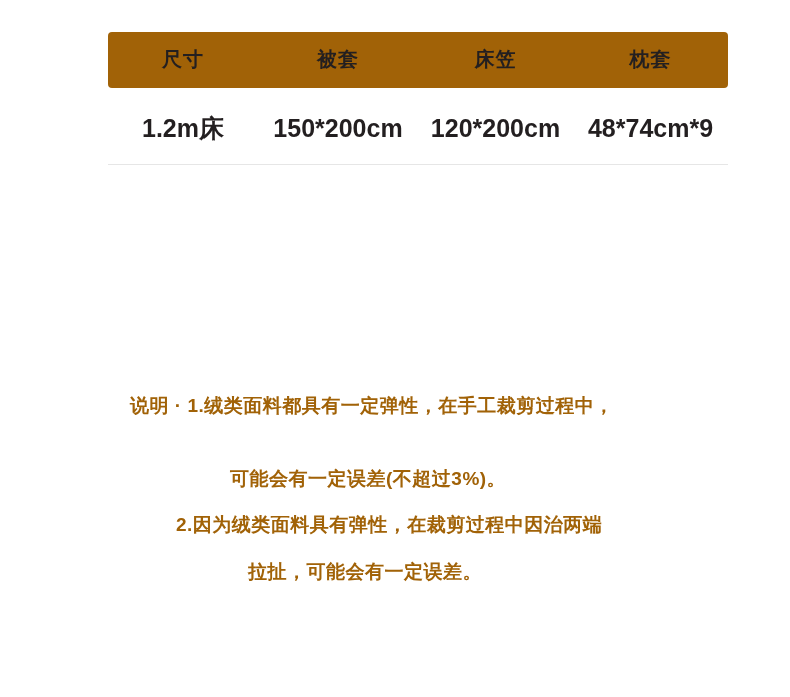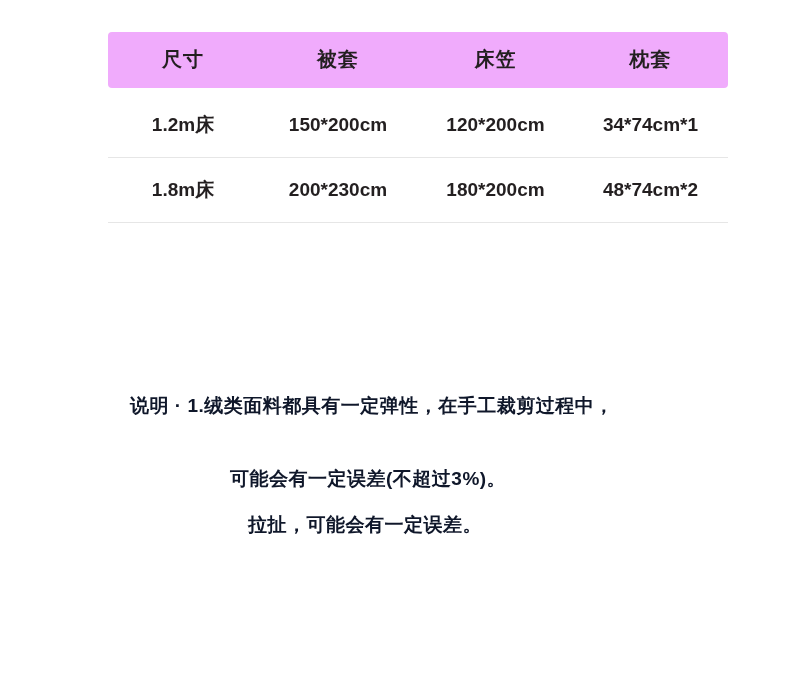--- a/index.html
+++ b/index.html
@@ -36,39 +36,39 @@
   }
   .size-table {
     position: absolute;
     left: 80px;
     top: 32px;
     width: 620px;
     border-collapse: collapse;
     table-layout: fixed;
   }
   .size-table thead th {
-    background: #f0abfc;
+    background: #a16207;
     font-size: 20px;
     font-weight: bold;
     color: #231f20;
     padding: 14px 0 15px 0;
     text-align: center;
     letter-spacing: 1px;
   }
   .size-table thead th:first-child {
     border-top-left-radius: 4px;
     border-bottom-left-radius: 4px;
   }
   .size-table thead th:last-child {
     border-top-right-radius: 4px;
     border-bottom-right-radius: 4px;
     font-family: Liberation Serif, serif;
   }
   .size-table tbody td {
-    font-size: 19px;
+    font-size: 25px;
     font-weight: bold;
     text-align: center;
     padding: 19px 0 19px 0;
     border-bottom: 1px solid #e6e6e6;
     color: #231f20;
   }
   .size-table tbody tr:first-child td {
     padding-top: 24px;
   }
   .size-table col.c1 { width: 150px; }
@@ -79,21 +79,21 @@
   .notes {
     position: absolute;
     left: 80px;
     top: 392px;
     width: 626px;
   }
   .note-line {
     font-size: 19px;
     font-weight: bold;
     line-height: 1.45;
-    color: #0f172a;
+    color: #a16207;
     letter-spacing: 0.5px;
     margin-bottom: 19px;
     white-space: nowrap;
   }
   .note-1 { padding-left: 22px; }
   .note-1b { padding-left: 122px; margin-top: 45px; }
   .note-2 { padding-left: 68px; }
   .note-2b { padding-left: 140px; }
 </style>
 </head>
@@ -115,31 +115,26 @@
           <th>被套</th>
           <th>床笠</th>
           <th>枕套</th>
         </tr>
       </thead>
       <tbody>
         <tr>
           <td>1.2m床</td>
           <td>150*200cm</td>
           <td>120*200cm</td>
-          <td>34*74cm*1</td>
-        </tr>
-        <tr>
-          <td>1.8m床</td>
-          <td>200*230cm</td>
-          <td>180*200cm</td>
-          <td>48*74cm*2</td>
+          <td>48*74cm*9</td>
         </tr>
       </tbody>
     </table>
 
     <div class="notes">
       <div class="note-line note-1">说明 · 1.绒类面料都具有一定弹性，在手工裁剪过程中，</div>
       <div class="note-line note-1b">可能会有一定误差(不超过3%)。</div>
+      <div class="note-line note-2">2.因为绒类面料具有弹性，在裁剪过程中因治两端</div>
       <div class="note-line note-2b">拉扯，可能会有一定误差。</div>
     </div>
 
   </div>
 </div>
 
 </body></html>

